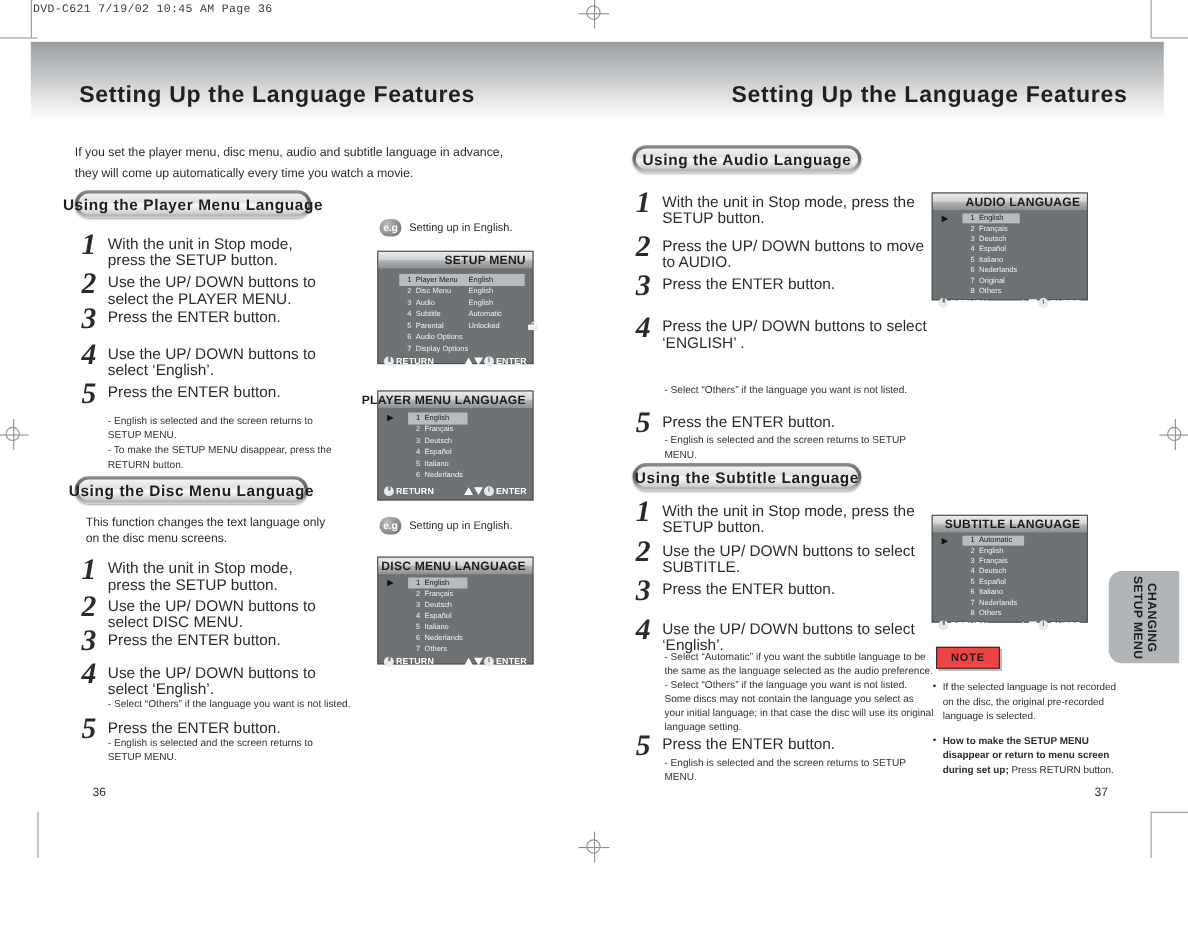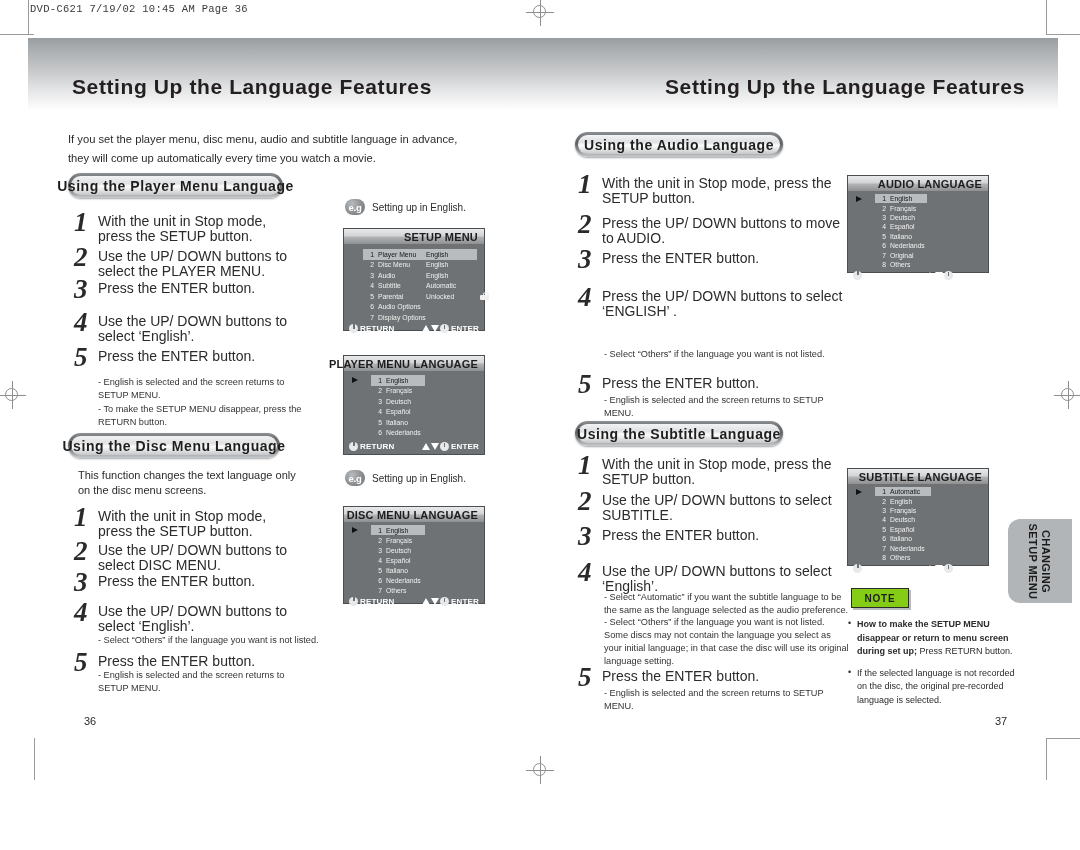--- a/index.html
+++ b/index.html
@@ -86,21 +86,21 @@
   .updown{width:16px;height:9px;display:flex;align-items:center;gap:1px;}
   .tri{width:0;height:0;border-left:4px solid transparent;border-right:4px solid transparent;}
   .tri.up{border-bottom:7px solid #fff;}
   .tri.dn{border-top:7px solid #fff;}
   .lockicon{position:absolute;left:136px;width:9px;height:7px;}
   .lockicon .b{position:absolute;left:0;bottom:0;width:9px;height:4.5px;background:#f0f0f0;border-radius:1px;}
   .lockicon .s{position:absolute;left:2.5px;bottom:4px;width:6px;height:4px;
      border:1.2px solid #f0f0f0;border-bottom:none;border-radius:3px 3px 0 0;box-sizing:border-box;}
 
   
-  .notebox{position:absolute;border:1px solid #2b2b2b;background:#84cc16;
+  .notebox{position:absolute;border:1px solid #2b2b2b;background:#ef4444;
      box-shadow:2px 2px 0 #b9bcbe;display:flex;align-items:center;justify-content:center;}
   .notebox span{font-size:10px;font-weight:bold;letter-spacing:.8px;color:#1d1d1d;}
   .notelist{position:absolute;font-size:9px;line-height:13.5px;color:#2b2b2b;width:170px;}
   .notelist .li{position:relative;padding-left:9px;margin-bottom:8px;}
   .notelist .li:before{content:"\2022";position:absolute;left:0;top:-1px;font-size:9px;}
   .notelist b{font-weight:bold;}
 
   
   .sidetab{position:absolute;background:#b2b5b7;border-radius:12px 0 0 12px;
      display:flex;align-items:center;justify-content:center;}
@@ -552,20 +552,20 @@
   </div>
 
   <div class="sidetab" style="left:1008px;top:519px;width:64px;height:84px;">
     <div class="t">CHANGING<br>SETUP MENU</div>
   </div>
 
   <div class="notebox" style="left:851px;top:588px;width:56px;height:18px;">
     <span>NOTE</span>
   </div>
   <div class="notelist" style="left:848px;top:618px;">
+    <div class="li">If the selected language is not recorded on the disc, the original pre-recorded language is selected.</div>
     <div class="li"><b>How to make the SETUP MENU disappear or return to menu screen during set up;</b> Press RETURN button.</div>
-    <div class="li">If the selected language is not recorded on the disc, the original pre-recorded language is selected.</div>
   </div>
 
   <div class="folio" style="left:84px;top:715px;">36</div>
   <div class="folio" style="left:995px;top:715px;">37</div>
 
 </div>
 
 </body></html>

